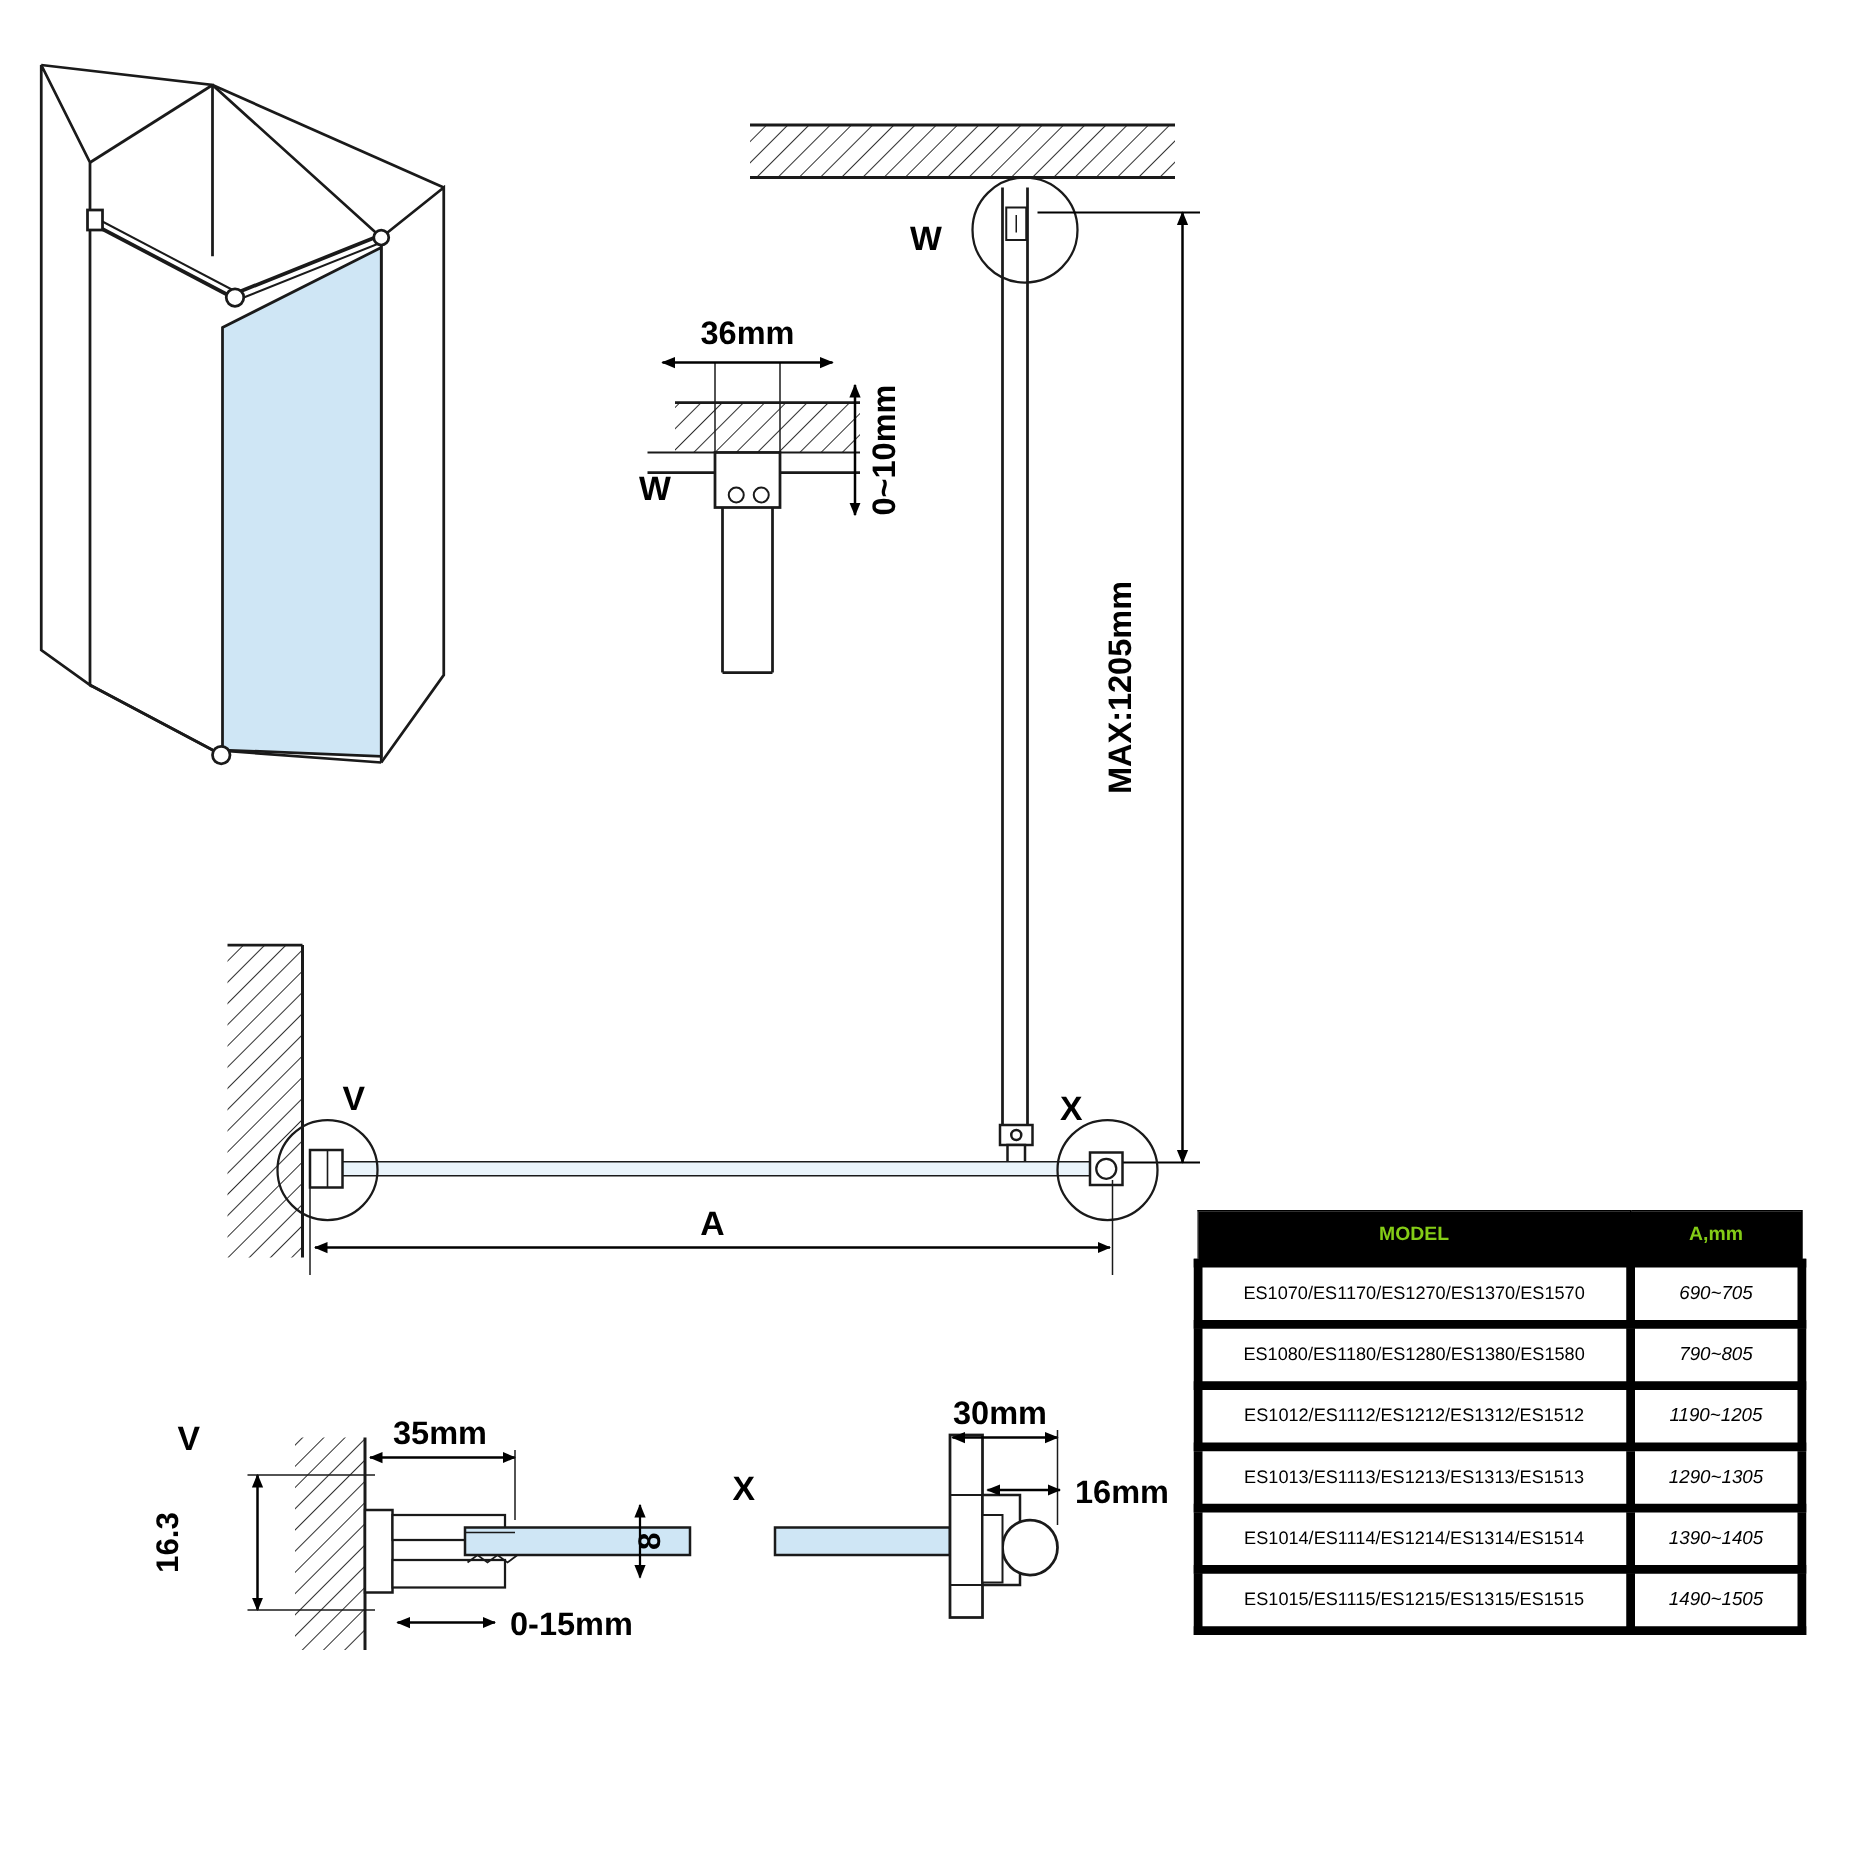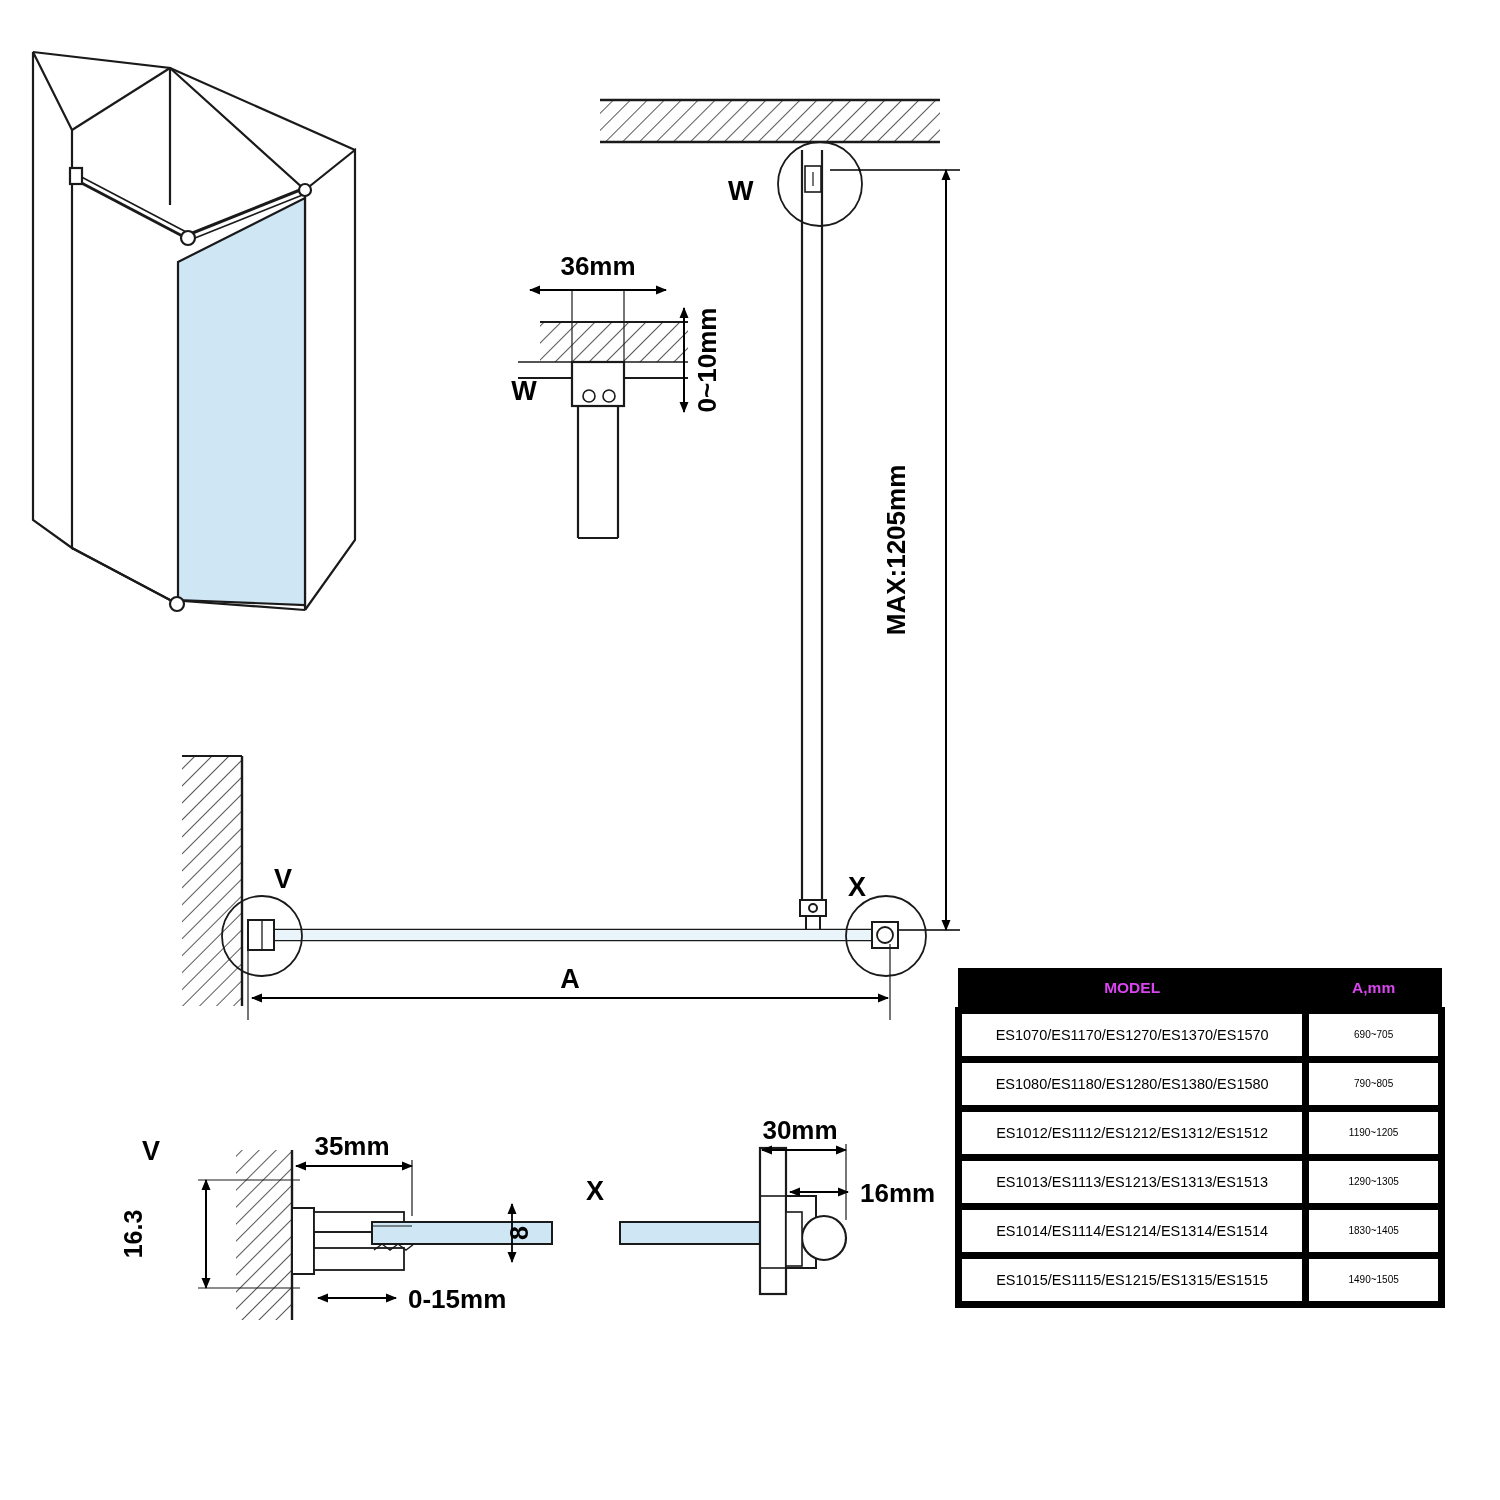--- a/index.html
+++ b/index.html
@@ -46,29 +46,29 @@
   #spec-table th, #spec-table td {
     border: 7px solid #000000;
     text-align: center;
     padding: 0;
     height: 42px;
     line-height: 42px;
     white-space: nowrap;
   }
   #spec-table thead th {
     background: #000;
-    color: #d946ef;
+    color: #84cc16;
     font-weight: bold;
     font-size: 15.5px;
     border: 1px solid #000;
     height: 38px;
     line-height: 38px;
   }
   #spec-table td.model { width: 350px; font-size: 14.5px; }
-  #spec-table td.range { width: 140px; font-size: 10px; }
+  #spec-table td.range { width: 140px; font-size: 15px; font-style: italic; }
 </style>
 </head>
 <body>
 
 <div id="stage">
 
   <svg class="diagram" viewBox="0 0 1500 1500" xmlns="http://www.w3.org/2000/svg">
     <defs>
       <marker id="arrEnd" markerWidth="11" markerHeight="11" refX="10" refY="5.5" orient="auto" markerUnits="userSpaceOnUse">
         <path d="M0,1 L11,5.5 L0,10 z" fill="#000"></path>
@@ -263,21 +263,21 @@
       <tr>
         <td class="model">ES1012/ES1112/ES1212/ES1312/ES1512</td>
         <td class="range">1190~1205</td>
       </tr>
       <tr>
         <td class="model">ES1013/ES1113/ES1213/ES1313/ES1513</td>
         <td class="range">1290~1305</td>
       </tr>
       <tr>
         <td class="model">ES1014/ES1114/ES1214/ES1314/ES1514</td>
-        <td class="range">1830~1405</td>
+        <td class="range">1390~1405</td>
       </tr>
       <tr>
         <td class="model">ES1015/ES1115/ES1215/ES1315/ES1515</td>
         <td class="range">1490~1505</td>
       </tr>
     </tbody>
   </table>
 
 </div>
 

